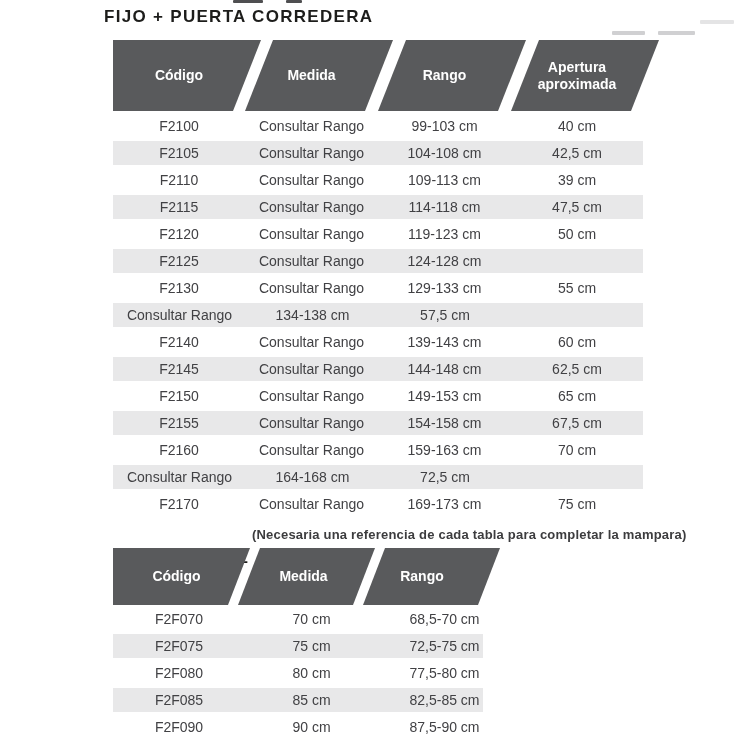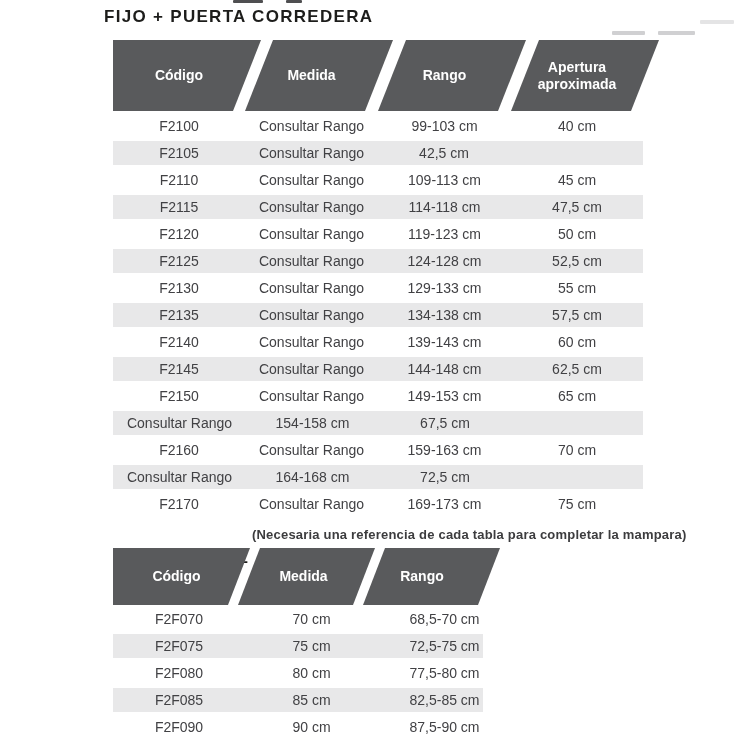--- a/index.html
+++ b/index.html
@@ -90,30 +90,31 @@
           <div class="cell c1">Consultar Rango</div>
           <div class="cell c2">99-103 cm</div>
           <div class="cell c3">40 cm</div>
         </div>
       </div>
       <div class="row">
         <div class="stripe"></div>
         <div class="cells">
           <div class="cell c0">F2105</div>
           <div class="cell c1">Consultar Rango</div>
+          <div class="cell c2">104-108 cm</div>
           <div class="cell c3">42,5 cm</div>
         </div>
       </div>
       <div class="row">
 
         <div class="cells">
           <div class="cell c0">F2110</div>
           <div class="cell c1">Consultar Rango</div>
           <div class="cell c2">109-113 cm</div>
-          <div class="cell c3">45 cm</div>
+          <div class="cell c3">39 cm</div>
         </div>
       </div>
       <div class="row">
         <div class="stripe"></div>
         <div class="cells">
           <div class="cell c0">F2115</div>
           <div class="cell c1">Consultar Rango</div>
           <div class="cell c2">114-118 cm</div>
           <div class="cell c3">47,5 cm</div>
         </div>
@@ -126,36 +127,34 @@
           <div class="cell c2">119-123 cm</div>
           <div class="cell c3">50 cm</div>
         </div>
       </div>
       <div class="row">
         <div class="stripe"></div>
         <div class="cells">
           <div class="cell c0">F2125</div>
           <div class="cell c1">Consultar Rango</div>
           <div class="cell c2">124-128 cm</div>
-          <div class="cell c3">52,5 cm</div>
         </div>
       </div>
       <div class="row">
 
         <div class="cells">
           <div class="cell c0">F2130</div>
           <div class="cell c1">Consultar Rango</div>
           <div class="cell c2">129-133 cm</div>
           <div class="cell c3">55 cm</div>
         </div>
       </div>
       <div class="row">
         <div class="stripe"></div>
         <div class="cells">
-          <div class="cell c0">F2135</div>
           <div class="cell c1">Consultar Rango</div>
           <div class="cell c2">134-138 cm</div>
           <div class="cell c3">57,5 cm</div>
         </div>
       </div>
       <div class="row">
 
         <div class="cells">
           <div class="cell c0">F2140</div>
           <div class="cell c1">Consultar Rango</div>
@@ -177,20 +176,21 @@
         <div class="cells">
           <div class="cell c0">F2150</div>
           <div class="cell c1">Consultar Rango</div>
           <div class="cell c2">149-153 cm</div>
           <div class="cell c3">65 cm</div>
         </div>
       </div>
       <div class="row">
         <div class="stripe"></div>
         <div class="cells">
+          <div class="cell c0">F2155</div>
           <div class="cell c1">Consultar Rango</div>
           <div class="cell c2">154-158 cm</div>
           <div class="cell c3">67,5 cm</div>
         </div>
       </div>
       <div class="row">
 
         <div class="cells">
           <div class="cell c0">F2160</div>
           <div class="cell c1">Consultar Rango</div>

